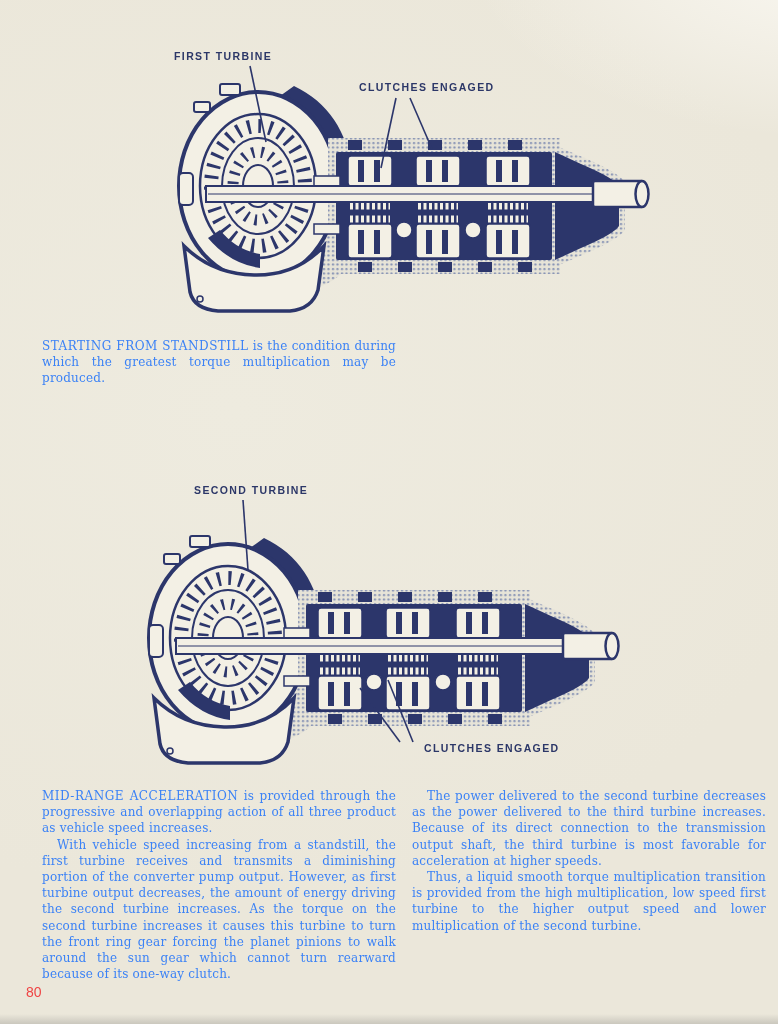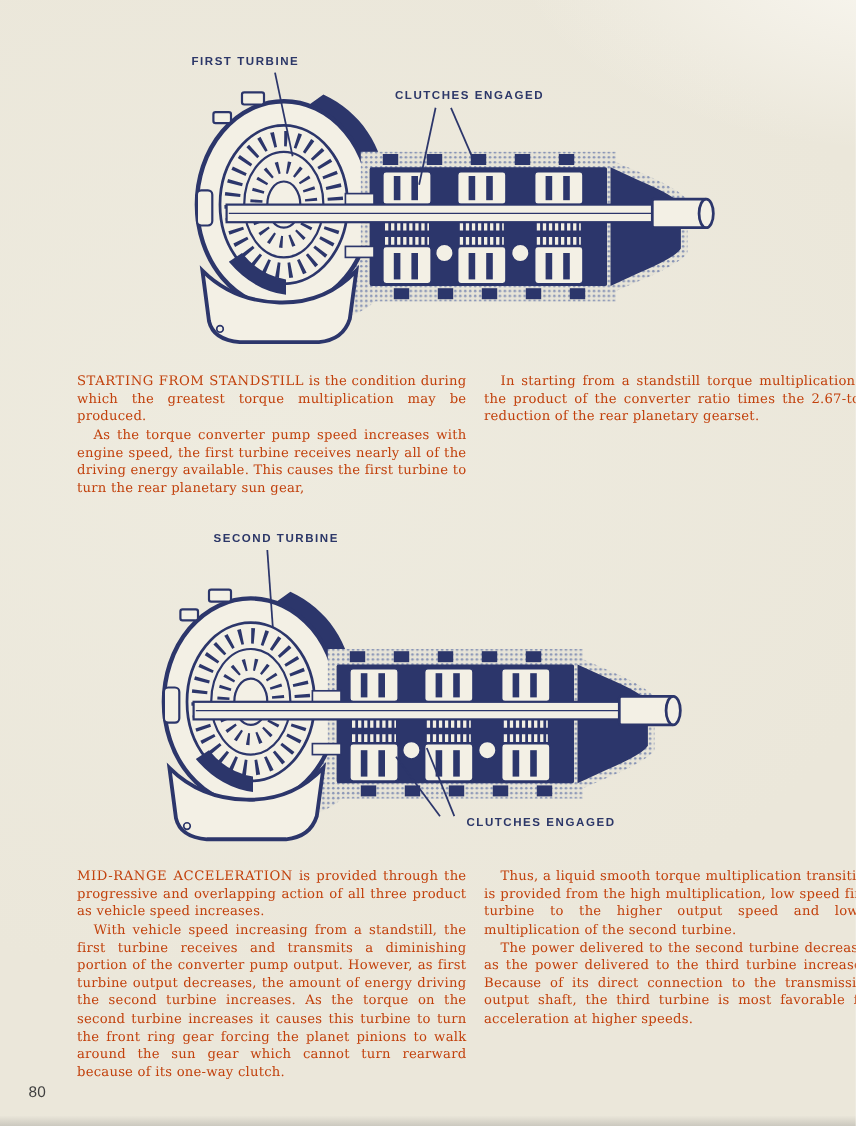--- a/index.html
+++ b/index.html
@@ -20,36 +20,35 @@
   .fig2{left:138px;top:478px;width:525px;height:300px;}
   .fig-label{
     position:absolute;white-space:nowrap;
     font-family:"Liberation Sans", sans-serif;font-weight:bold;
     font-size:10.5px;letter-spacing:1.4px;color:#2c3768;
   }
   .fig-svg{position:absolute;left:0;top:0;}
   
   .col{
     position:absolute;width:354px;text-align:justify;
-    font-size:12px;line-height:16.2px;color:#c2410c;
+    font-size:12px;line-height:16.2px;color:#3b82f6;
     letter-spacing:.2px;
-    margin-left:28px;
   }
   .col p{margin:0;}
   .col p.indent{text-indent:15px;}
   .s1-left{left:42px;top:338px;}
   .s1-right{left:412px;top:338px;}
   .s2-left{left:42px;top:788px;}
   .s2-right{left:412px;top:788px;}
   .lead{letter-spacing:.5px;}
   
   .page-number{
     position:absolute;left:26px;top:984px;
     font-family:"Liberation Sans", sans-serif;
-    font-size:14px;color:#404040;
+    font-size:14px;color:#ef4444;
   }
   .leader{stroke:#2c366b;stroke-width:1.6;fill:none;}
 </style>
 </head>
 <body>
 
 <svg width="0" height="0" style="position:absolute" aria-hidden="true">
   <defs>
     <pattern id="dots" width="4.5" height="4.5" patternUnits="userSpaceOnUse">
       <rect width="4.5" height="4.5" fill="#e7e4d8"></rect>
@@ -152,42 +151,40 @@
       <line class="leader" x1="112" y1="21" x2="128" y2="97"></line>
       <line class="leader" x1="258" y1="53" x2="243" y2="123"></line>
       <line class="leader" x1="272" y1="53" x2="294" y2="104"></line>
     </svg>
     <div class="fig-label" style="left:36px;top:5px">FIRST TURBINE</div>
     <div class="fig-label" style="left:221px;top:36px">CLUTCHES ENGAGED</div>
   </div>
 
   <div class="col s1-left">
     <p><span class="lead">STARTING FROM STANDSTILL</span><span> is the condition during which the greatest torque multiplication may be produced.</span></p>
-    <p class="indent">As the torque converter pump speed increases with engine speed, the first turbine receives nearly all of the driving energy available. This causes the first turbine to turn the rear planetary sun gear,</p>
   </div>
   <div class="col s1-right">
-    <p class="indent">In starting from a standstill torque multiplication is the product of the converter ratio times the 2.67-to-1 reduction of the rear planetary gearset.</p>
   </div>
 
   <div class="figure fig2">
     <svg class="fig-svg" width="525" height="300" viewBox="0 0 525 300">
       <use href="#machine" x="10" y="52" width="470" height="235"></use>
       <line class="leader" x1="105" y1="22" x2="110" y2="92"></line>
       <line class="leader" x1="262" y1="264" x2="222" y2="210"></line>
       <line class="leader" x1="275" y1="264" x2="250" y2="202"></line>
     </svg>
     <div class="fig-label" style="left:56px;top:6px">SECOND TURBINE</div>
     <div class="fig-label" style="left:286px;top:264px">CLUTCHES ENGAGED</div>
   </div>
 
   <div class="col s2-left">
     <p><span class="lead">MID-RANGE ACCELERATION</span><span> is provided through the progressive and overlapping action of all three product as vehicle speed increases.</span></p>
     <p class="indent">With vehicle speed increasing from a standstill, the first turbine receives and transmits a diminishing portion of the converter pump output. However, as first turbine output decreases, the amount of energy driving the second turbine increases. As the torque on the second turbine increases it causes this turbine to turn the front ring gear forcing the planet pinions to walk around the sun gear which cannot turn rearward because of its one-way clutch.</p>
   </div>
   <div class="col s2-right">
+    <p class="indent">The power delivered to the second turbine decreases as the power delivered to the third turbine increases. Because of its direct connection to the transmission output shaft, the third turbine is most favorable for acceleration at higher speeds.</p>
     <p class="indent">Thus, a liquid smooth torque multiplication transition is provided from the high multiplication, low speed first turbine to the higher output speed and lower multiplication of the second turbine.</p>
-    <p class="indent">The power delivered to the second turbine decreases as the power delivered to the third turbine increases. Because of its direct connection to the transmission output shaft, the third turbine is most favorable for acceleration at higher speeds.</p>
   </div>
 
   <div class="page-number">80</div>
 
   <div class="page-edge-bottom"></div>
 </div>
 
 </body></html>

